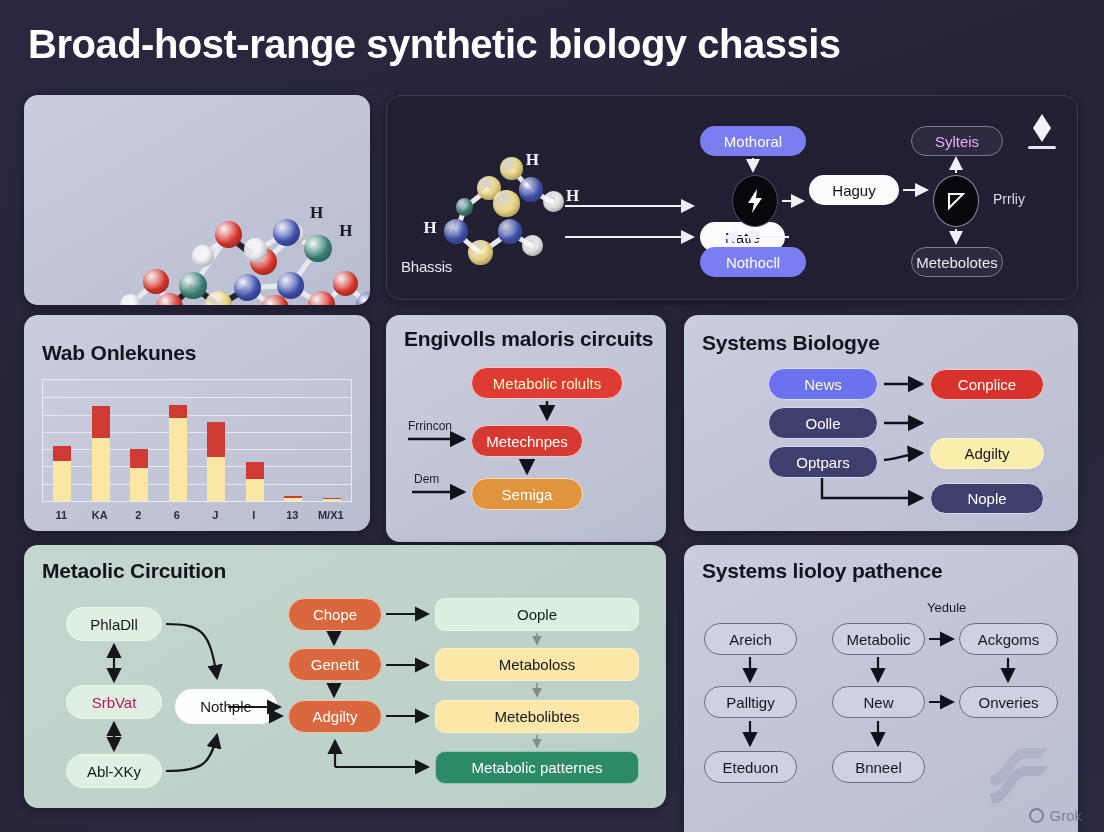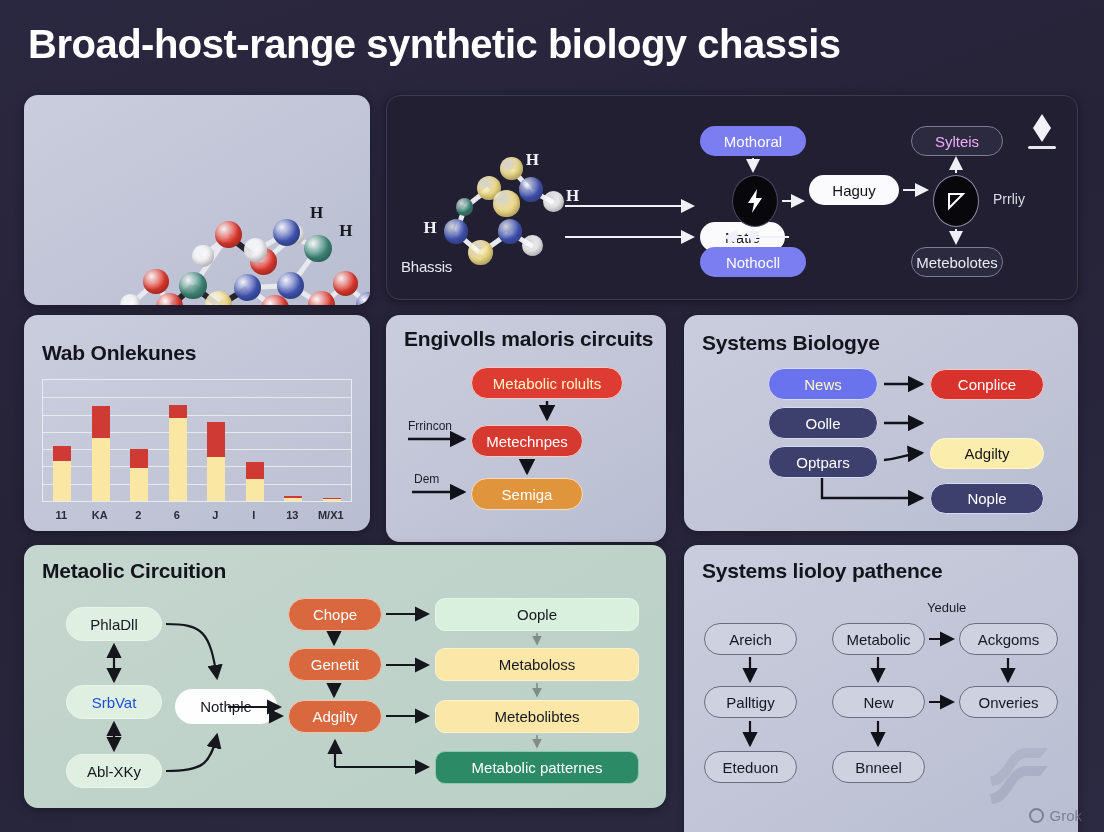--- a/index.html
+++ b/index.html
@@ -322,21 +322,21 @@
         <path d="M200 145 C218 143 222 139 238 138"></path>
         <path d="M138 163 L138 183 L238 183"></path>
       </g>
     </svg>
   </div>
 
   <div class="card card-green" style="left:24px;top:545px;width:642px;height:263px;">
     <div class="card-h" style="position:absolute;left:18px;top:14px;">Metaolic Circuition</div>
 
     <div class="pill" style="left:42px;top:62px;width:96px;height:34px;background:#dff0e2;color:#16181f;border:1.3px solid #e9f4ea;">PhlaDll</div>
-    <div class="pill" style="left:42px;top:140px;width:96px;height:34px;background:#dff0e2;color:#1d4ed8;border:1.3px solid #e9f4ea;">SrbVat</div>
+    <div class="pill" style="left:42px;top:140px;width:96px;height:34px;background:#dff0e2;color:#be185d;border:1.3px solid #e9f4ea;">SrbVat</div>
     <div class="pill" style="left:42px;top:209px;width:96px;height:34px;background:#dff0e2;color:#16181f;border:1.3px solid #e9f4ea;">Abl-XKy</div>
 
     <div class="pill" style="left:151px;top:144px;width:102px;height:35px;background:#fefefe;color:#16181f;">Nothple</div>
 
     <div class="pill" style="left:264px;top:53px;width:94px;height:33px;background:#d9683f;color:#fff;border:1.3px solid #f0c4ae;">Chope</div>
     <div class="pill" style="left:264px;top:103px;width:94px;height:33px;background:#d9683f;color:#fff;border:1.3px solid #f0c4ae;">Genetit</div>
     <div class="pill" style="left:264px;top:155px;width:94px;height:33px;background:#d9683f;color:#fff;border:1.3px solid #f0c4ae;">Adgilty</div>
 
     <div class="pill" style="left:411px;top:53px;width:204px;height:33px;background:#d9f0de;color:#16181f;border:1.3px solid #e8f6ea;border-radius:10px;">Oople</div>
     <div class="pill" style="left:411px;top:103px;width:204px;height:33px;background:#fbe7a8;color:#16181f;border:1.3px solid #fdf2cd;border-radius:10px;">Metaboloss</div>

